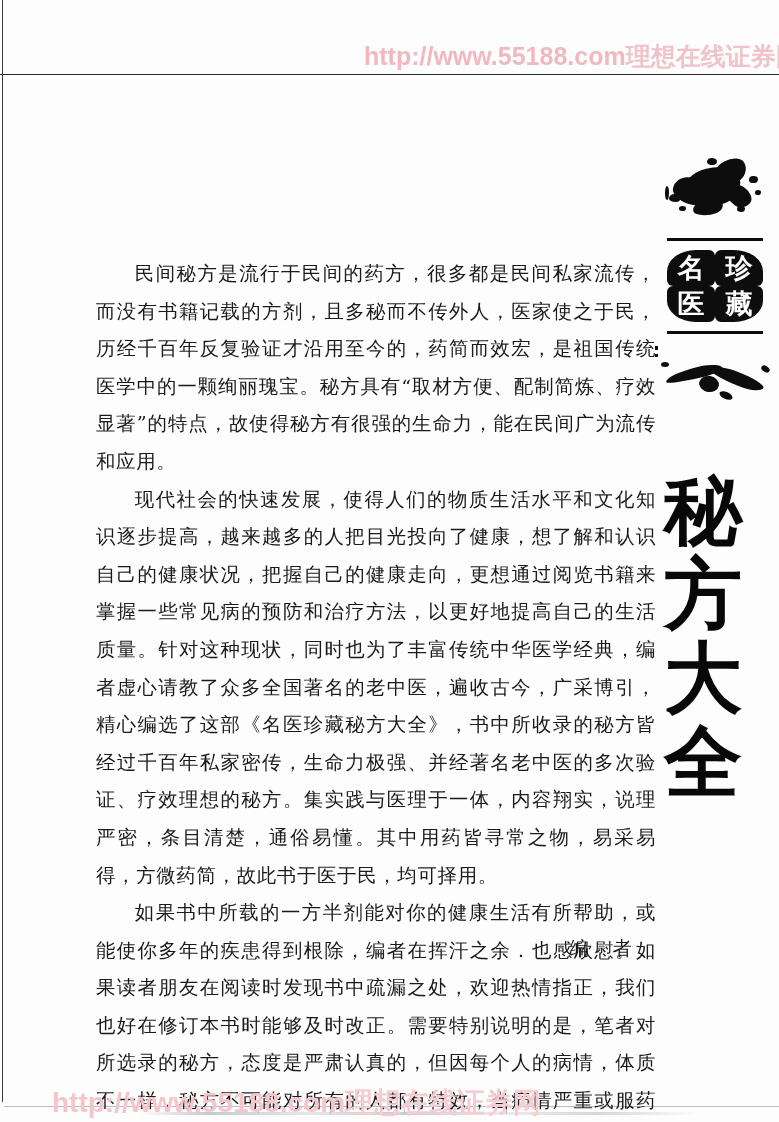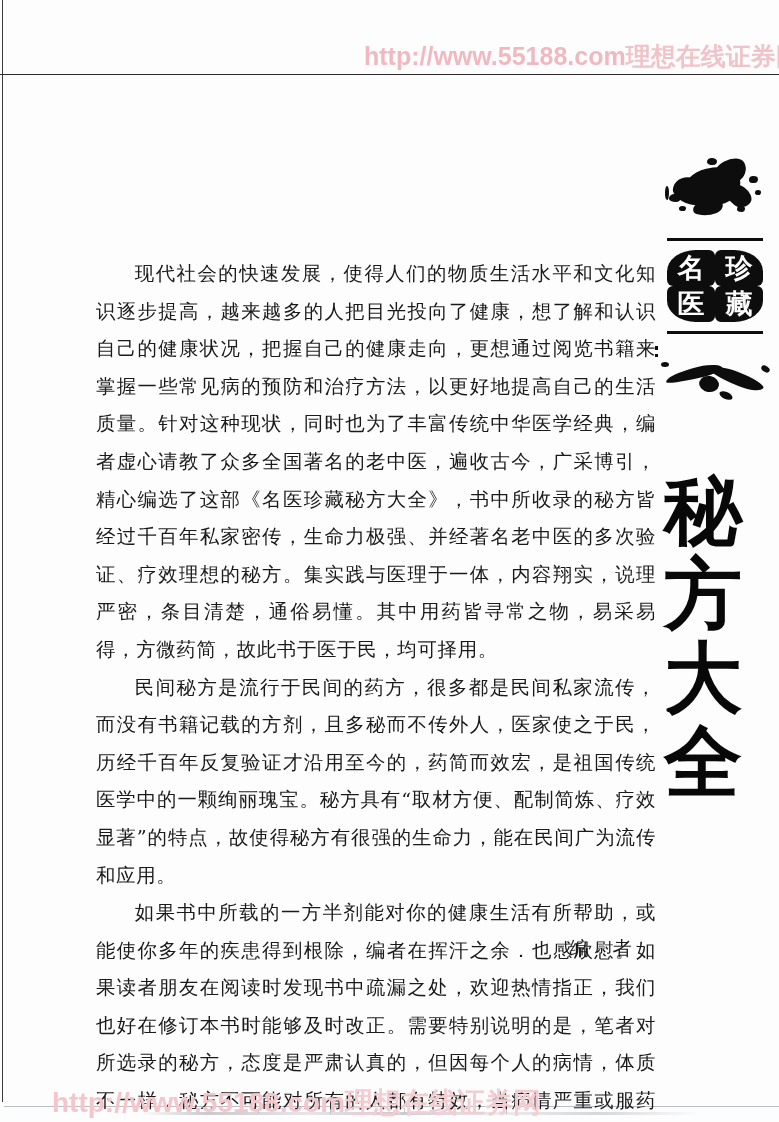--- a/index.html
+++ b/index.html
@@ -254,22 +254,22 @@
   <div class="scan-rule-bottom2"></div>
   <div class="scan-tick" style="left:258px;"></div>
   <div class="scan-tick" style="left:330px;"></div>
   <div class="scan-tick" style="left:404px;"></div>
   <div class="scan-tick" style="left:506px;"></div>
 
   <div class="watermark watermark-top"><span>http://www.55188.com</span><span class="wm-cn">理想在线证券网</span></div>
 
 
   <div class="body-text">
+    <p>民间秘方是流行于民间的药方，很多都是民间私家流传，而没有书籍记载的方剂，且多秘而不传外人，医家使之于民，历经千百年反复验证才沿用至今的，药简而效宏，是祖国传统医学中的一颗绚丽瑰宝。秘方具有“取材方便、配制简炼、疗效显著”的特点，故使得秘方有很强的生命力，能在民间广为流传和应用。</p>
     <p>现代社会的快速发展，使得人们的物质生活水平和文化知识逐步提高，越来越多的人把目光投向了健康，想了解和认识自己的健康状况，把握自己的健康走向，更想通过阅览书籍来掌握一些常见病的预防和治疗方法，以更好地提高自己的生活质量。针对这种现状，同时也为了丰富传统中华医学经典，编者虚心请教了众多全国著名的老中医，遍收古今，广采博引，精心编选了这部《名医珍藏秘方大全》，书中所收录的秘方皆经过千百年私家密传，生命力极强、并经著名老中医的多次验证、疗效理想的秘方。集实践与医理于一体，内容翔实，说理严密，条目清楚，通俗易懂。其中用药皆寻常之物，易采易得，方微药简，故此书于医于民，均可择用。</p>
-    <p>民间秘方是流行于民间的药方，很多都是民间私家流传，而没有书籍记载的方剂，且多秘而不传外人，医家使之于民，历经千百年反复验证才沿用至今的，药简而效宏，是祖国传统医学中的一颗绚丽瑰宝。秘方具有“取材方便、配制简炼、疗效显著”的特点，故使得秘方有很强的生命力，能在民间广为流传和应用。</p>
     <p>如果书中所载的一方半剂能对你的健康生活有所帮助，或能使你多年的疾患得到根除，编者在挥汗之余．也感欣慰。如果读者朋友在阅读时发现书中疏漏之处，欢迎热情指正，我们也好在修订本书时能够及时改正。需要特别说明的是，笔者对所选录的秘方，态度是严肃认真的，但因每个人的病情，体质不一样，秘方不可能对所有的人都有特效，当病情严重或服药无效时，应该到医院诊治，或在医生的指导下使用。</p>
 
   </div>
 
   <div class="signature">
     <div class="sig-author">编　者</div>
   </div>
 
   <div class="deco-col">
 

